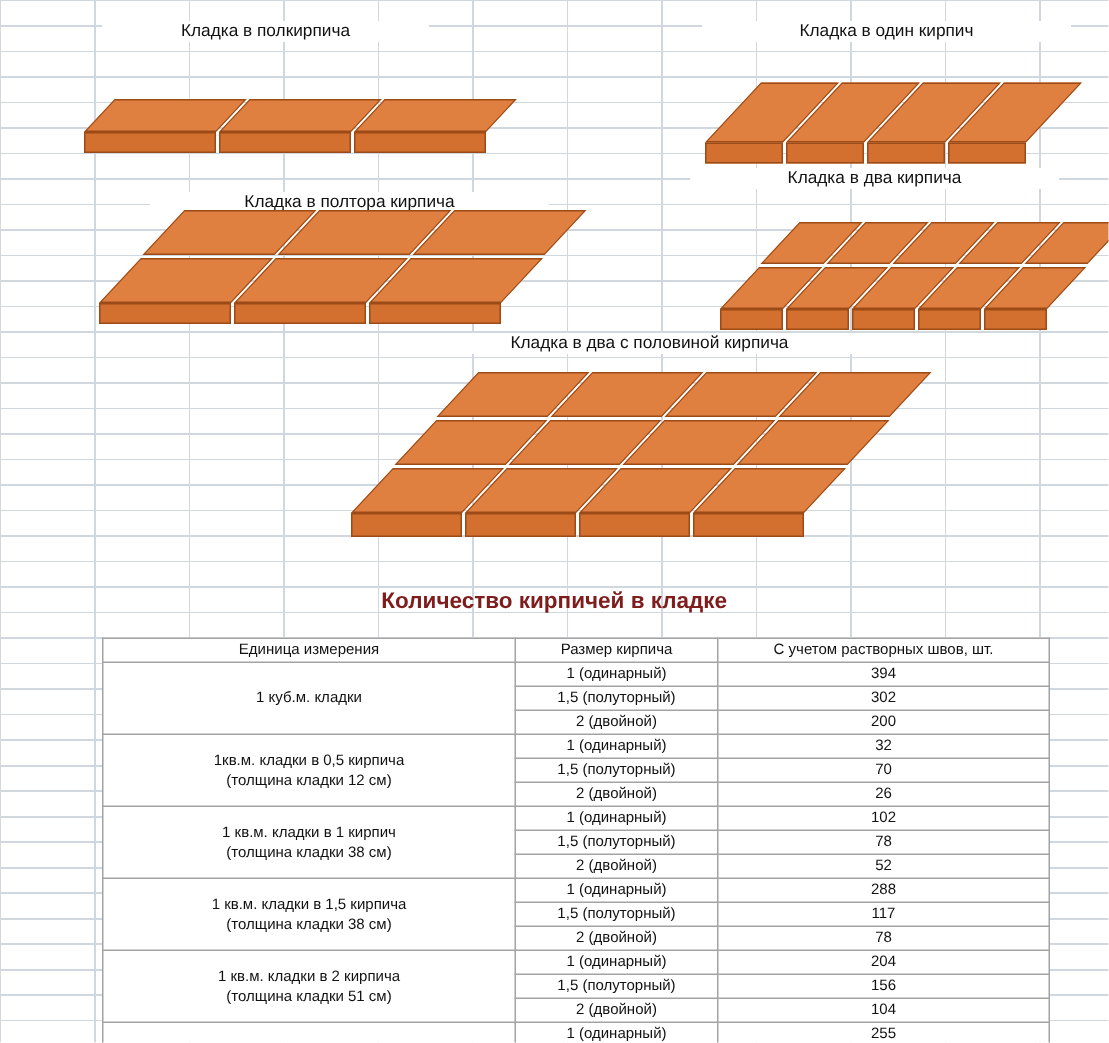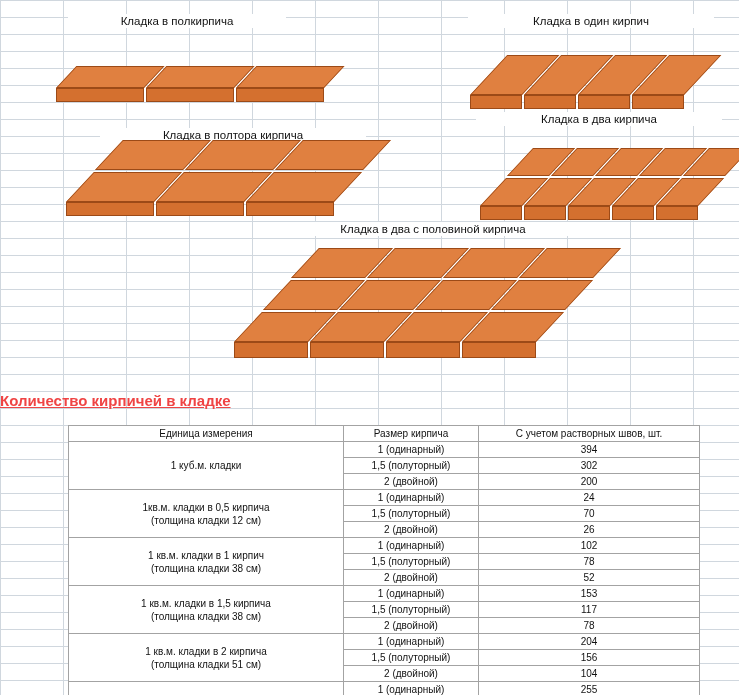--- a/index.html
+++ b/index.html
@@ -30,21 +30,21 @@
     padding:1px 3px;
     text-align:center;
   }
 
   
   .wall{position:absolute;}
 
   
   #table-title{
     position:absolute;left:0;top:392px;width:739px;
-    font-size:15px;font-weight:bold;color:#ef4444;text-decoration:underline;
+    text-align:center;font-size:15px;font-weight:bold;color:#7f1d1d;
   }
   table{
     position:absolute;left:68px;top:425px;
     border-collapse:collapse;
     font-size:10px;
     color:#111;
     background:#fff;
   }
   td,th{
     border:1px solid #a3a3a3;
@@ -96,21 +96,21 @@
       <div style="position: absolute; left: 118.5px; top: 0px; width: 88px; height: 30px; background: rgb(224, 128, 64); border: 1px solid rgb(156, 74, 23); box-sizing: border-box; transform: skewX(-43deg); transform-origin: left bottom;"></div>
       <div style="position: absolute; left: 208.5px; top: 0px; width: 88px; height: 30px; background: rgb(224, 128, 64); border: 1px solid rgb(156, 74, 23); box-sizing: border-box; transform: skewX(-43deg); transform-origin: left bottom;"></div>
       <div style="position: absolute; left: 0px; top: 32px; width: 88px; height: 30px; background: rgb(224, 128, 64); border: 1px solid rgb(156, 74, 23); box-sizing: border-box; transform: skewX(-43deg); transform-origin: left bottom;"></div>
       <div style="position: absolute; left: 0px; top: 62px; width: 88px; height: 14px; background: rgb(212, 112, 47); border: 1px solid rgb(156, 74, 23); box-sizing: border-box;"></div>
       <div style="position: absolute; left: 90px; top: 32px; width: 88px; height: 30px; background: rgb(224, 128, 64); border: 1px solid rgb(156, 74, 23); box-sizing: border-box; transform: skewX(-43deg); transform-origin: left bottom;"></div>
       <div style="position: absolute; left: 90px; top: 62px; width: 88px; height: 14px; background: rgb(212, 112, 47); border: 1px solid rgb(156, 74, 23); box-sizing: border-box;"></div>
       <div style="position: absolute; left: 180px; top: 32px; width: 88px; height: 30px; background: rgb(224, 128, 64); border: 1px solid rgb(156, 74, 23); box-sizing: border-box; transform: skewX(-43deg); transform-origin: left bottom;"></div>
       <div style="position: absolute; left: 180px; top: 62px; width: 88px; height: 14px; background: rgb(212, 112, 47); border: 1px solid rgb(156, 74, 23); box-sizing: border-box;"></div>
     </div>
 
-  <div class="caption" style="left:476px;top:112px;width:240px;">Кладка в два кирпича</div>
+  <div class="caption" style="left:460px;top:112px;width:240px;">Кладка в два кирпича</div>
   <div class="wall" id="wall-two" style="left: 480px; top: 148px;">
       <div style="position: absolute; left: 26.6px; top: 0px; width: 42px; height: 28px; background: rgb(224, 128, 64); border: 1px solid rgb(156, 74, 23); box-sizing: border-box; transform: skewX(-43deg); transform-origin: left bottom;"></div>
       <div style="position: absolute; left: 70.6px; top: 0px; width: 42px; height: 28px; background: rgb(224, 128, 64); border: 1px solid rgb(156, 74, 23); box-sizing: border-box; transform: skewX(-43deg); transform-origin: left bottom;"></div>
       <div style="position: absolute; left: 114.6px; top: 0px; width: 42px; height: 28px; background: rgb(224, 128, 64); border: 1px solid rgb(156, 74, 23); box-sizing: border-box; transform: skewX(-43deg); transform-origin: left bottom;"></div>
       <div style="position: absolute; left: 158.6px; top: 0px; width: 42px; height: 28px; background: rgb(224, 128, 64); border: 1px solid rgb(156, 74, 23); box-sizing: border-box; transform: skewX(-43deg); transform-origin: left bottom;"></div>
       <div style="position: absolute; left: 202.6px; top: 0px; width: 42px; height: 28px; background: rgb(224, 128, 64); border: 1px solid rgb(156, 74, 23); box-sizing: border-box; transform: skewX(-43deg); transform-origin: left bottom;"></div>
       <div style="position: absolute; left: 0px; top: 30px; width: 42px; height: 28px; background: rgb(224, 128, 64); border: 1px solid rgb(156, 74, 23); box-sizing: border-box; transform: skewX(-43deg); transform-origin: left bottom;"></div>
       <div style="position: absolute; left: 0px; top: 58px; width: 42px; height: 14px; background: rgb(212, 112, 47); border: 1px solid rgb(156, 74, 23); box-sizing: border-box;"></div>
       <div style="position: absolute; left: 44px; top: 30px; width: 42px; height: 28px; background: rgb(224, 128, 64); border: 1px solid rgb(156, 74, 23); box-sizing: border-box; transform: skewX(-43deg); transform-origin: left bottom;"></div>
       <div style="position: absolute; left: 44px; top: 58px; width: 42px; height: 14px; background: rgb(212, 112, 47); border: 1px solid rgb(156, 74, 23); box-sizing: border-box;"></div>
@@ -165,21 +165,21 @@
         <tr>
           <td>2 (двойной)</td>
           <td>200</td>
         </tr>
         <tr>
           <td class="unit-cell" rowspan="3">
             <div>1кв.м. кладки в 0,5 кирпича</div>
             <div>(толщина кладки 12 см)</div>
           </td>
           <td>1 (одинарный)</td>
-          <td>24</td>
+          <td>32</td>
         </tr>
         <tr>
           <td>1,5 (полуторный)</td>
           <td>70</td>
         </tr>
         <tr>
           <td>2 (двойной)</td>
           <td>26</td>
         </tr>
         <tr>
@@ -197,21 +197,21 @@
         <tr>
           <td>2 (двойной)</td>
           <td>52</td>
         </tr>
         <tr>
           <td class="unit-cell" rowspan="3">
             <div>1 кв.м. кладки в 1,5 кирпича</div>
             <div>(толщина кладки 38 см)</div>
           </td>
           <td>1 (одинарный)</td>
-          <td>153</td>
+          <td>288</td>
         </tr>
         <tr>
           <td>1,5 (полуторный)</td>
           <td>117</td>
         </tr>
         <tr>
           <td>2 (двойной)</td>
           <td>78</td>
         </tr>
         <tr>

